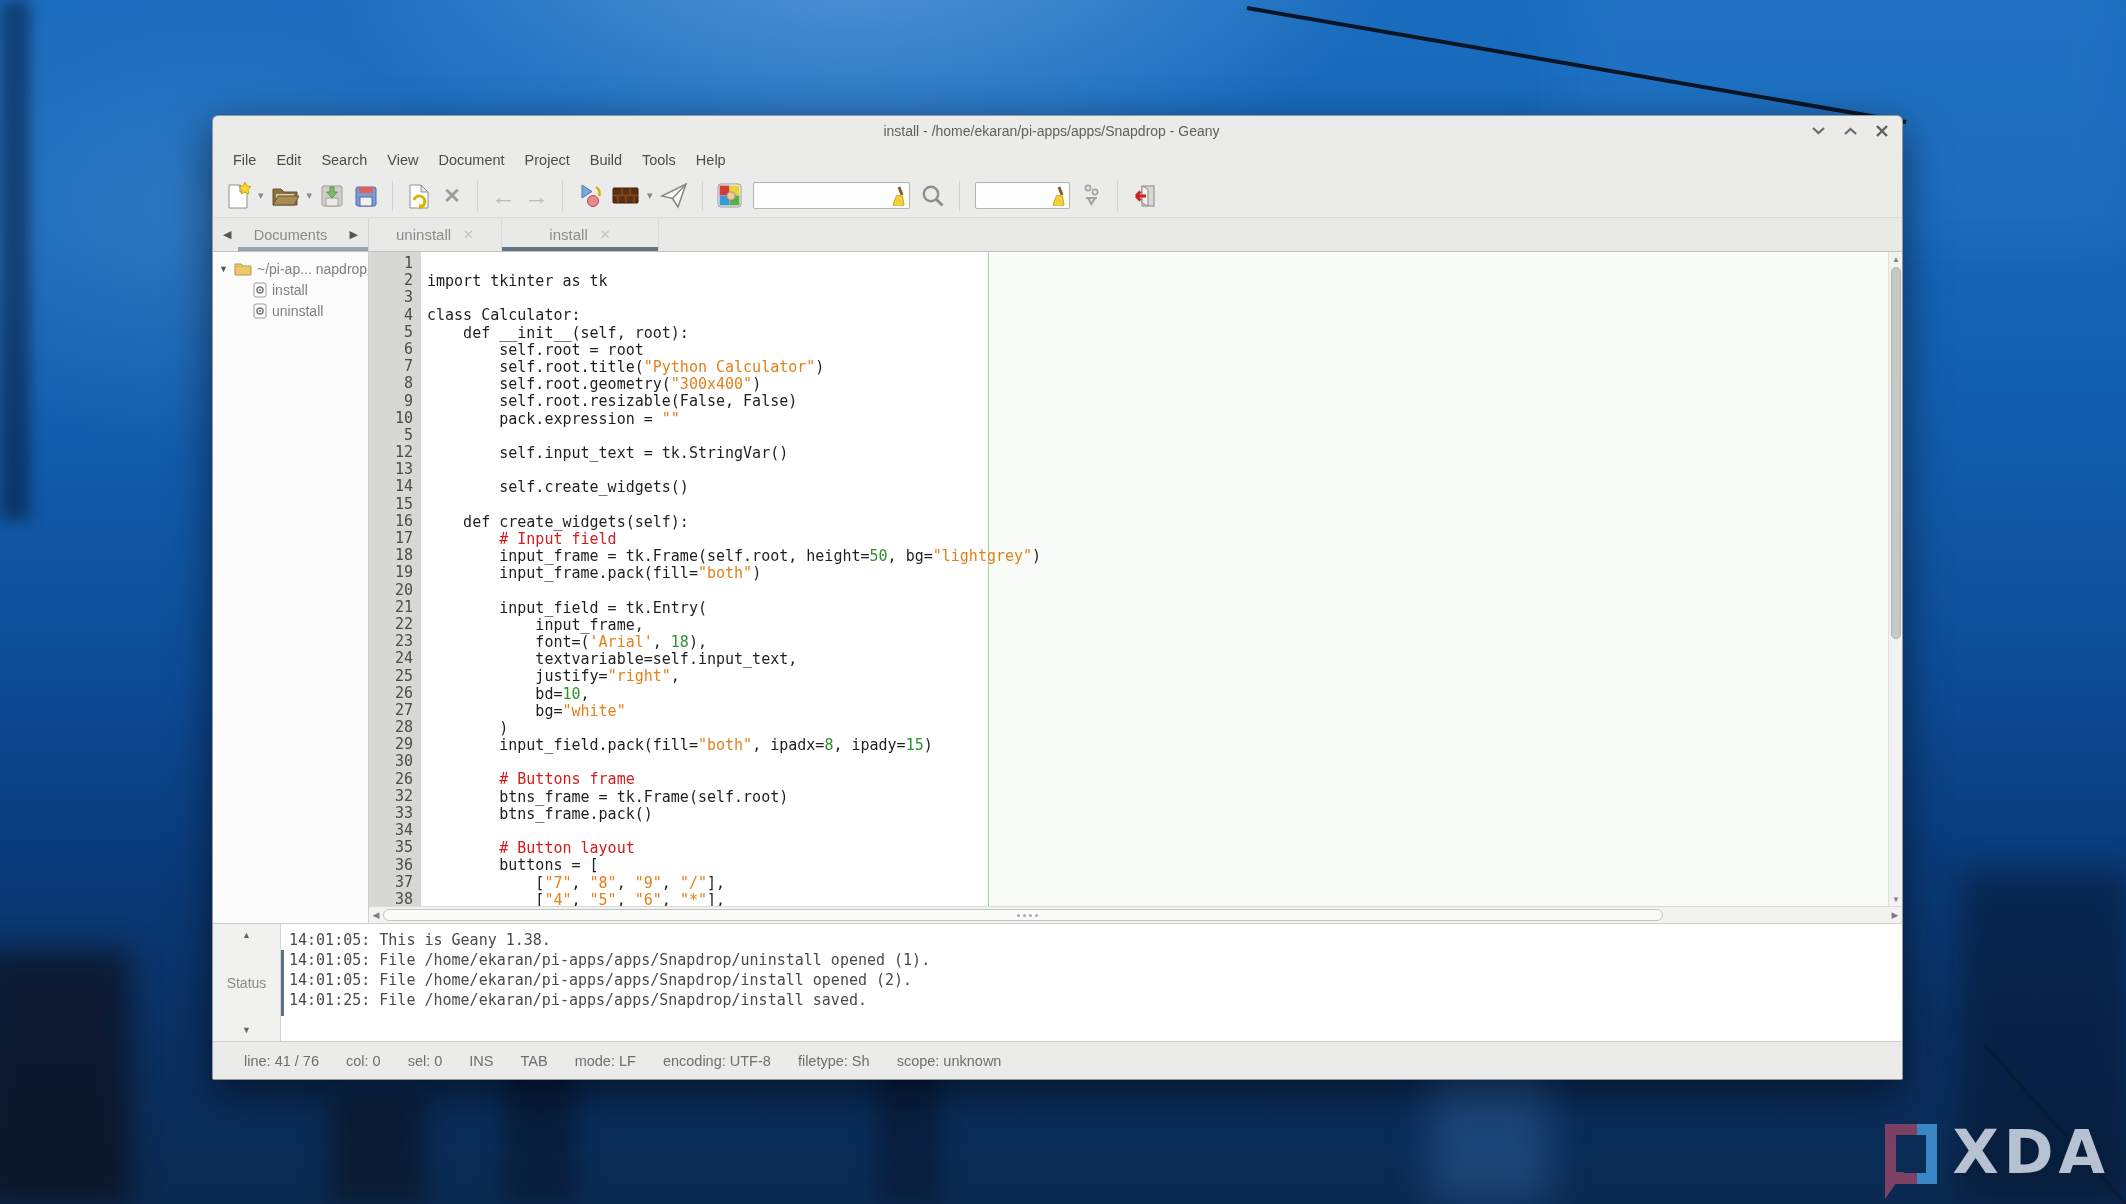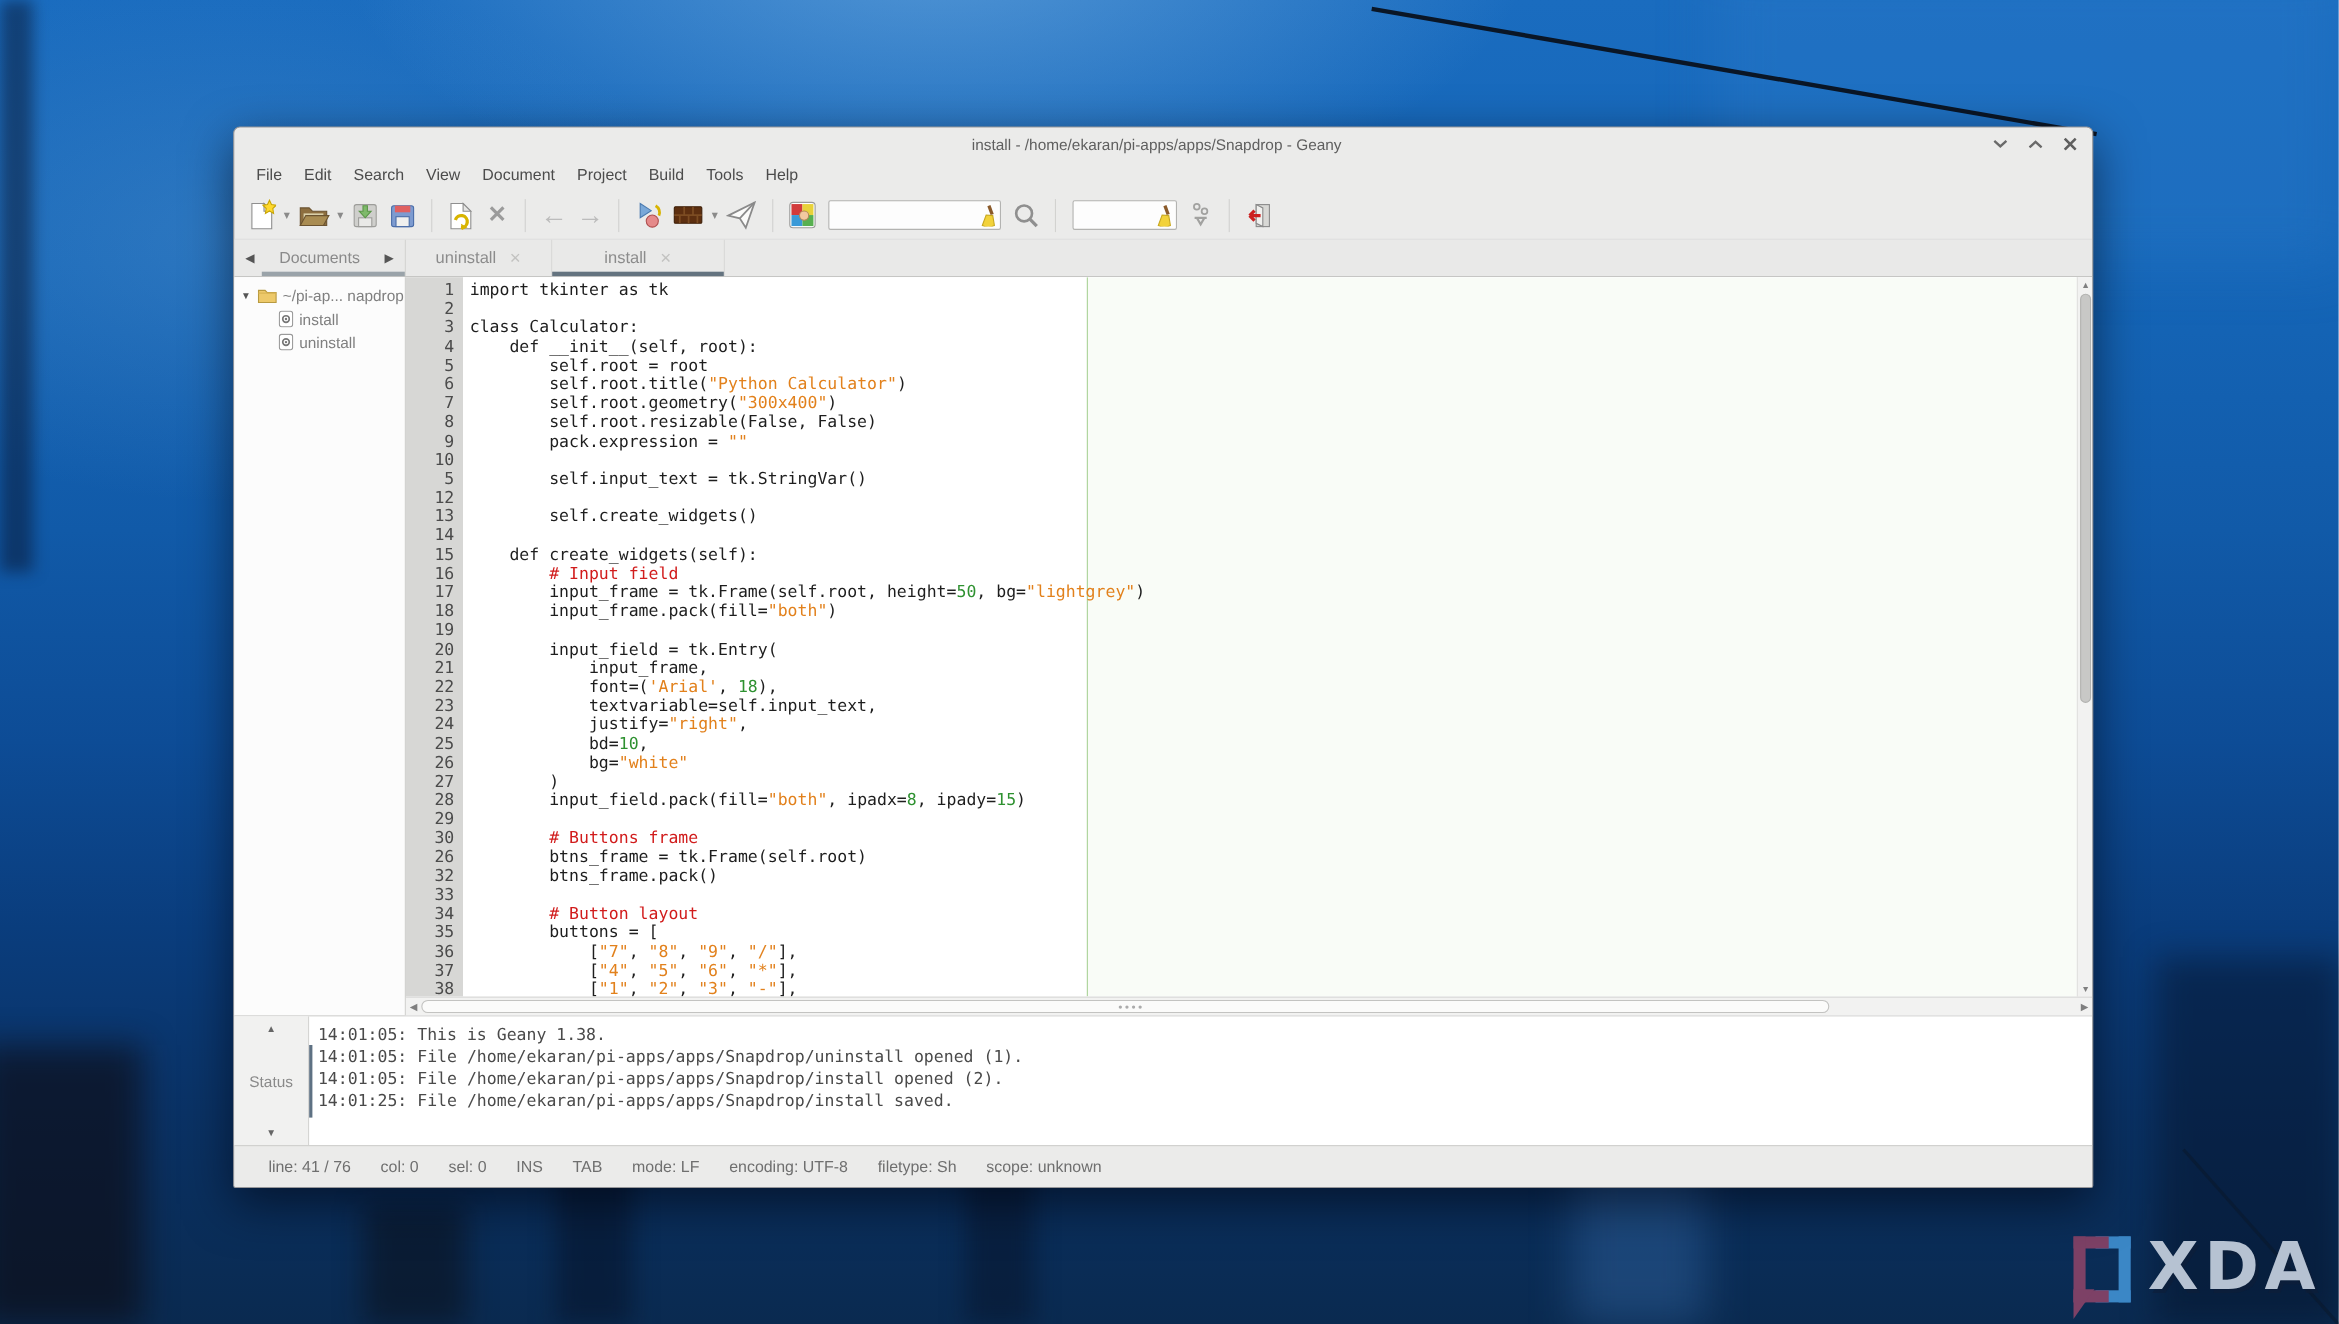--- a/index.html
+++ b/index.html
@@ -71,21 +71,21 @@
   .tree-row.child { padding-left:40px; }
   .tree-label { font-size:14px; color:#7f7f7f; white-space:nowrap; overflow:hidden; }
   .expander { font-size:9px; color:#555; width:10px; }
 
   .editor-col { flex:1; display:flex; flex-direction:column; min-width:0; }
   .editor-area { flex:1; display:flex; min-height:0; }
   .gutter { width:52px; flex:0 0 auto; background:#d7d7d5; color:#4b4b4b; text-align:right;
     font-family:"DejaVu Sans Mono", monospace; font-size:15px; padding:3px 8px 0 0; overflow:hidden; }
   .gutter div { height:17.2px; line-height:17.2px; }
   .marker-strip { width:6px; flex:0 0 auto; background:#fff; }
-  .code-area { flex:1; position:relative; background:#fff; padding-top:3px; overflow:hidden;
+  .code-area { flex:1; position:relative; background:#fff; padding-top:21px; overflow:hidden;
     font-family:"DejaVu Sans Mono", monospace; font-size:15px; }
   .longline { position:absolute; top:0; bottom:0; left:561px; width:1px; background:#a9d296; }
   .longline-tint { position:absolute; top:0; bottom:0; left:562px; right:0; background:rgba(140,200,100,.05); }
   .cl { height:17.2px; line-height:17.2px; white-space:pre; position:relative; z-index:1; }
   .tk-p { color:var(--c-plain,#1e1e1e); }
   .tk-s { color:var(--c-string,#e2811c); }
   .tk-n { color:var(--c-number,#2e9130); }
   .tk-c { color:var(--c-comment,#d11c1c); }
 
   .vscroll { width:14px; flex:0 0 auto; background:#f2f2f1; border-left:1px solid #e0e0de; position:relative; }

